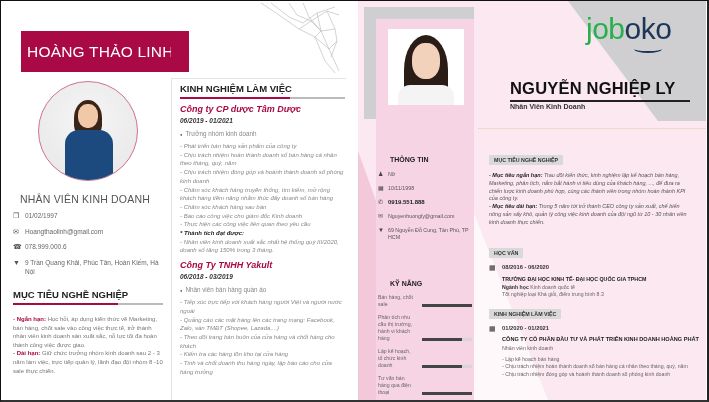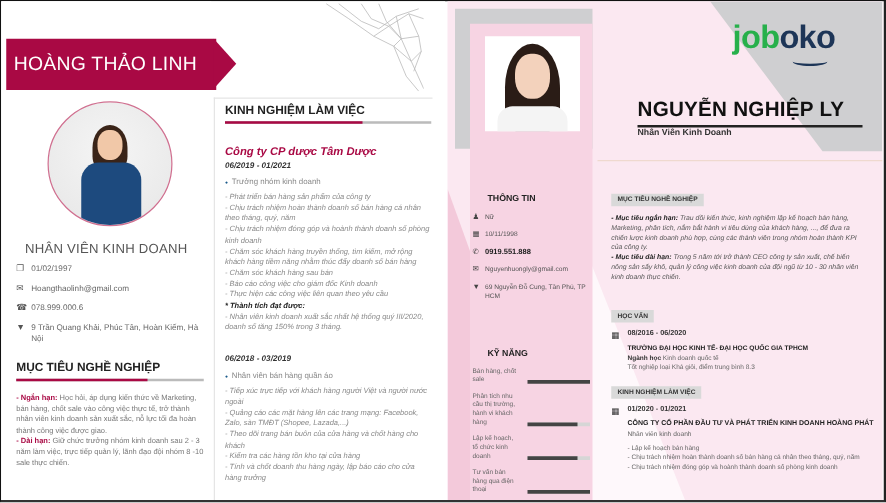--- a/index.html
+++ b/index.html
@@ -3,42 +3,42 @@
 <meta charset="utf-8">
 <style>
   * { box-sizing: border-box; margin: 0; padding: 0; }
   html, body { width: 709px; height: 402px; overflow: hidden; background: #fff; }
   body { font-family: "Liberation Sans", sans-serif; position: relative; }
   .frame { position: absolute; left: 0; top: 0; width: 709px; height: 402px; border: 1px solid #111; border-right: 2px solid #222; border-bottom: 2px solid #333; }
 
   
   .cv1 { position: absolute; left: 1px; top: 1px; width: 355px; height: 399px; background: #fff; overflow: hidden; }
   .cv1-side { position: absolute; left: 0; top: 0; width: 168px; height: 399px; background: #fff; }
-  .name-band { position: absolute; left: 4px; top: 30px; width: 168px; height: 41px; background: #a90944; color: #fff; font-size: 15.5px; padding: 12px 0 0 6px; letter-spacing: 0.2px; }
+  .name-band { position: absolute; left: 20px; top: 30px; width: 168px; height: 41px; background: #a90944; color: #fff; font-size: 15.5px; padding: 12px 0 0 6px; letter-spacing: 0.2px; }
   .name-arrow { position: absolute; left: 170px; top: 30px; width: 0; height: 0; border-top: 20.5px solid transparent; border-bottom: 20.5px solid transparent; border-left: 18px solid #a90944; }
   .avatar1 { position: absolute; left: 37px; top: 80px; width: 100px; height: 100px; border-radius: 50%; border: 1px solid #d07090; background: radial-gradient(circle at 50% 40%, #f5f5f5 0%, #e6e6e6 100%); overflow: hidden; }
   .avatar1 .head { position: absolute; left: 39px; top: 22px; width: 20px; height: 24px; background: #f1c8a8; border-radius: 45%; }
   .avatar1 .hair { position: absolute; left: 35px; top: 18px; width: 28px; height: 36px; background: #3a2418; border-radius: 50% 50% 30% 30%; }
   .avatar1 .body { position: absolute; left: 26px; top: 48px; width: 48px; height: 60px; background: #1d4a7e; border-radius: 14px 14px 4px 4px; }
   .role1 { position: absolute; left: 0; top: 192px; width: 168px; text-align: center; font-size: 10.5px; color: #555; letter-spacing: 0.2px; }
   .contact1 { position: absolute; left: 12px; top: 210px; width: 150px; }
   .contact1 .row { display: flex; align-items: flex-start; font-size: 6.5px; color: #666; margin-bottom: 6.5px; line-height: 9px; }
   .contact1 .ic { width: 12px; flex: 0 0 12px; color: #555; font-size: 7px; }
   .goal1-title { position: absolute; left: 12px; top: 288px; font-size: 9.5px; font-weight: bold; color: #222; }
   .goal1-line { position: absolute; left: 12px; top: 302px; width: 150px; height: 2px; background: #bbb; }
   .goal1-line i { display: block; width: 105px; height: 2px; background: #a90944; }
   .goal1-text { position: absolute; left: 12px; top: 314px; width: 150px; font-size: 6px; color: #777; line-height: 8.6px; }
   .goal1-text b { color: #a90944; }
 
   .deco { position: absolute; left: 258px; top: 0; width: 80px; height: 72px; }
   .exp1 { position: absolute; left: 170px; top: 77px; width: 175px; height: 325px; border-left: 1px solid #e5e5e5; border-top: 1px solid #e5e5e5; padding-left: 8px; }
   .exp1-title { font-size: 9.5px; font-weight: bold; color: #222; margin-top: 4px; }
   .exp1-line { margin-top: 3px; width: 165px; height: 2px; background: #bbb; }
   .exp1-line i { display: block; width: 110px; height: 2px; background: #a90944; }
-  .job { margin-top: 17px; }
+  .job { margin-top: 5px; }
   .job-co { font-size: 9px; font-style: italic; color: #a90944; font-weight: bold; }
   .job-date { font-size: 6.5px; font-style: italic; font-weight: bold; color: #333; margin-top: 3px; }
   .job-pos { font-size: 6.3px; color: #888; margin-top: 6px; }
   .job-pos::before { content: "\25CF"; color: #1a5a8a; font-size: 4px; margin-right: 3px; vertical-align: middle; }
   .job-desc { font-size: 6px; font-style: italic; color: #888; line-height: 8.7px; margin-top: 5px; }
   .job-desc b { color: #222; }
 
   
   .cv2 { position: absolute; left: 358px; top: 1px; width: 348px; height: 399px; background: #fbe8f1; overflow: hidden; }
   .cv2-diag { position: absolute; left: 0; top: 0; width: 348px; height: 399px; }
@@ -53,21 +53,21 @@
   .info2 .row { display: flex; font-size: 5.3px; color: #555; margin-bottom: 7px; line-height: 7px; }
   .info2 .row .ic { flex: 0 0 10px; color: #444; font-size: 6px; }
   .info2 .row.strong span.txt { font-weight: bold; color: #222; font-size: 6px; }
   .skills-title { position: absolute; left: 32px; top: 279px; font-size: 7px; font-weight: bold; color: #222; }
   .skills { position: absolute; left: 20px; top: 293px; width: 96px; }
   .skill { display: flex; align-items: flex-end; margin-bottom: 6px; }
   .skill .lbl { flex: 0 0 38px; font-size: 5.2px; color: #666; line-height: 7px; }
   .skill .bar { flex: 0 0 50px; height: 3px; background: #d6d6d6; margin-left: 6px; margin-bottom: 1px; }
   .skill .bar i { display: block; height: 3px; background: #444; }
 
-  .logo { position: absolute; left: 228px; top: 10px; font-size: 26px; font-weight: bold; letter-spacing: -0.5px; line-height: 36px; text-align: center; }
+  .logo { position: absolute; left: 228px; top: 10px; font-size: 30px; font-weight: normal; letter-spacing: -0.5px; line-height: 36px; text-align: center; }
   .logo .g { color: #27b04b; }
   .logo .n { color: #1d3557; }
   .logo-smile { position: absolute; left: 276px; top: 44px; width: 28px; height: 8px; border-bottom: 2px solid #1d3557; border-radius: 0 0 50% 50%; }
   .name2 { position: absolute; left: 152px; top: 78px; font-size: 16.5px; font-weight: bold; color: #111; letter-spacing: 0.2px; }
   .name2-line { position: absolute; left: 152px; top: 99px; width: 180px; height: 1.5px; background: #222; }
   .role2 { position: absolute; left: 152px; top: 102px; font-size: 7px; font-weight: bold; color: #333; }
   .hr2 { position: absolute; left: 120px; top: 127px; width: 228px; height: 1px; background: #efd9cf; }
   .sec-tag { display: inline-block; background: #d9d9d9; font-size: 5.3px; font-weight: bold; color: #333; padding: 2px 5px; }
   .sec2-goal { position: absolute; left: 131px; top: 147px; width: 200px; }
   .goal2-text { margin-top: 6px; font-size: 5.5px; font-style: italic; color: #555; line-height: 7.8px; }
@@ -156,20 +156,21 @@
 - Chịu trách nhiệm đóng góp và hoành thành doanh số phòng kinh doanh
 - Chăm sóc khách hàng truyền thống, tìm kiếm, mở rộng khách hàng tiềm năng nhằm thúc đẩy doanh số bán hàng
 - Chăm sóc khách hàng sau bán
 - Báo cáo công việc cho giám đốc Kinh doanh
 - Thực hiện các công việc liên quan theo yêu cầu</span><br>
         <b>* Thành tích đạt được:</b><br>
         <span>- Nhân viên kinh doanh xuất sắc nhất hệ thống quý III/2020, doanh số tăng 150% trong 3 tháng.</span>
       </div>
     </div>
     <div class="job">
+      <div class="job-co">Công Ty TNHH Yakult</div>
       <div class="job-date">06/2018 - 03/2019</div>
       <div class="job-pos">Nhân viên bán hàng quần áo</div>
       <div class="job-desc" style="white-space:pre-line">- Tiếp xúc trực tiếp với khách hàng người Việt và người nước ngoài
 - Quảng cáo các mặt hàng lên các trang mạng: Facebook, Zalo, sàn TMĐT (Shopee, Lazada,...)
 - Theo dõi trang bán buôn của cửa hàng và chốt hàng cho khách
 - Kiểm tra các hàng tồn kho tại cửa hàng
 - Tính và chốt doanh thu hàng ngày, lập báo cáo cho cửa hàng trưởng</div>
     </div>
   </div>
 </div>

